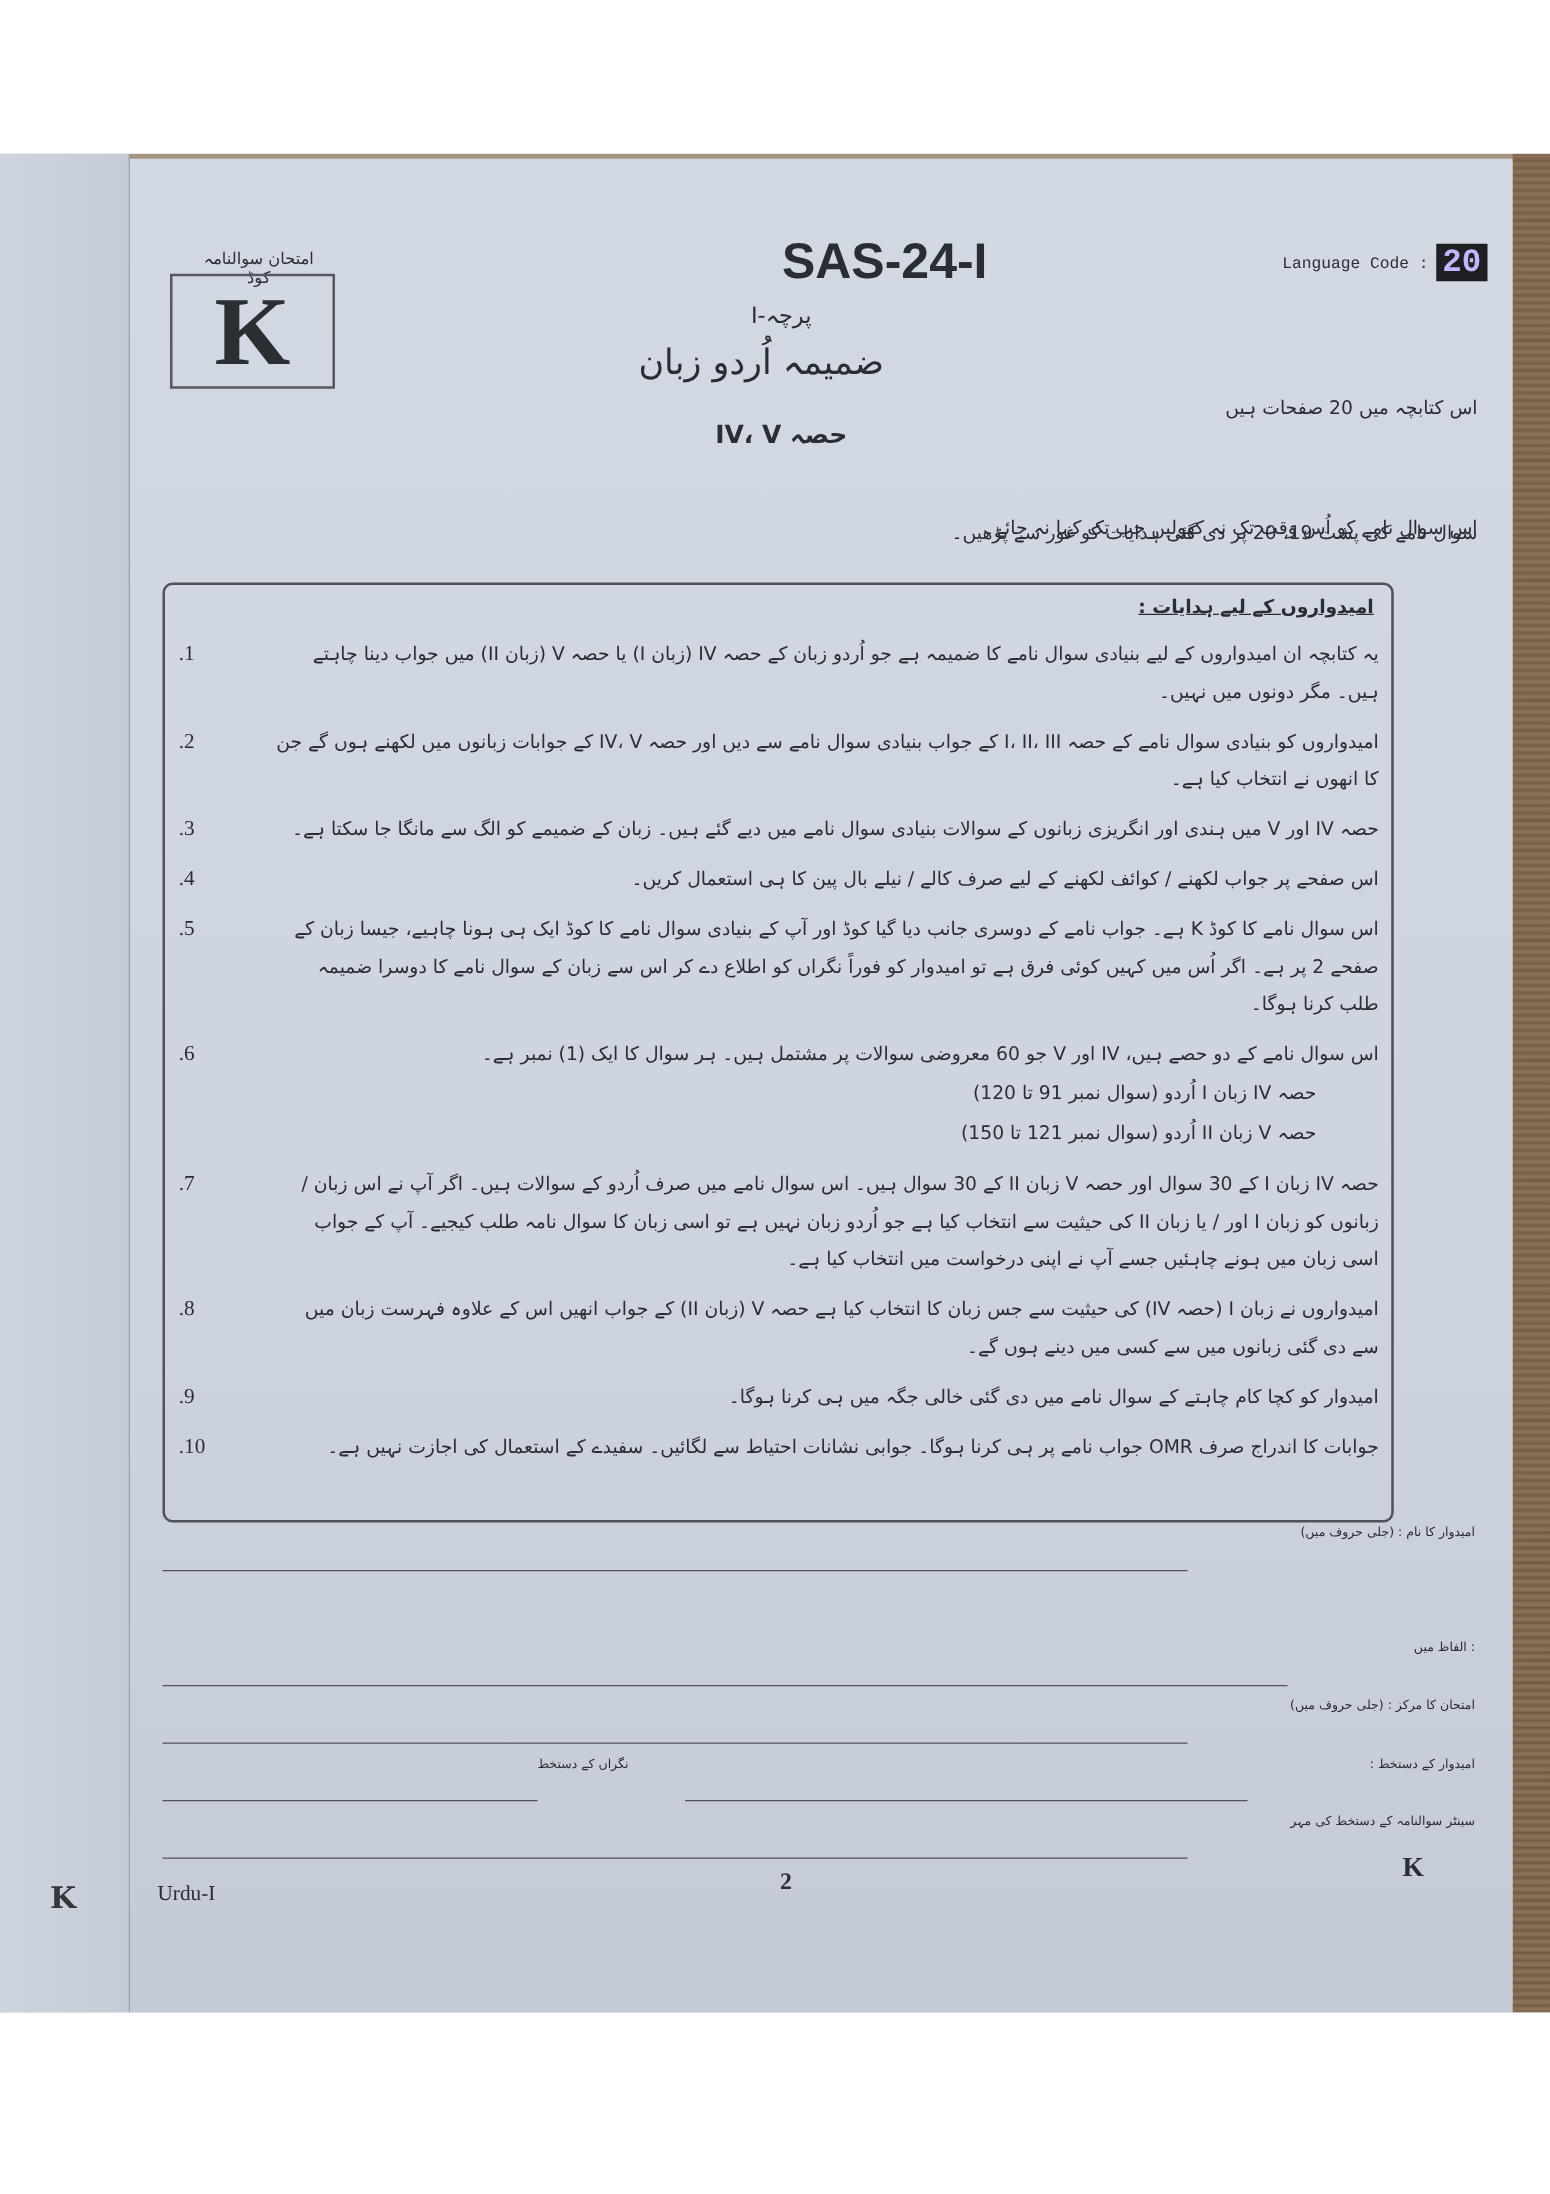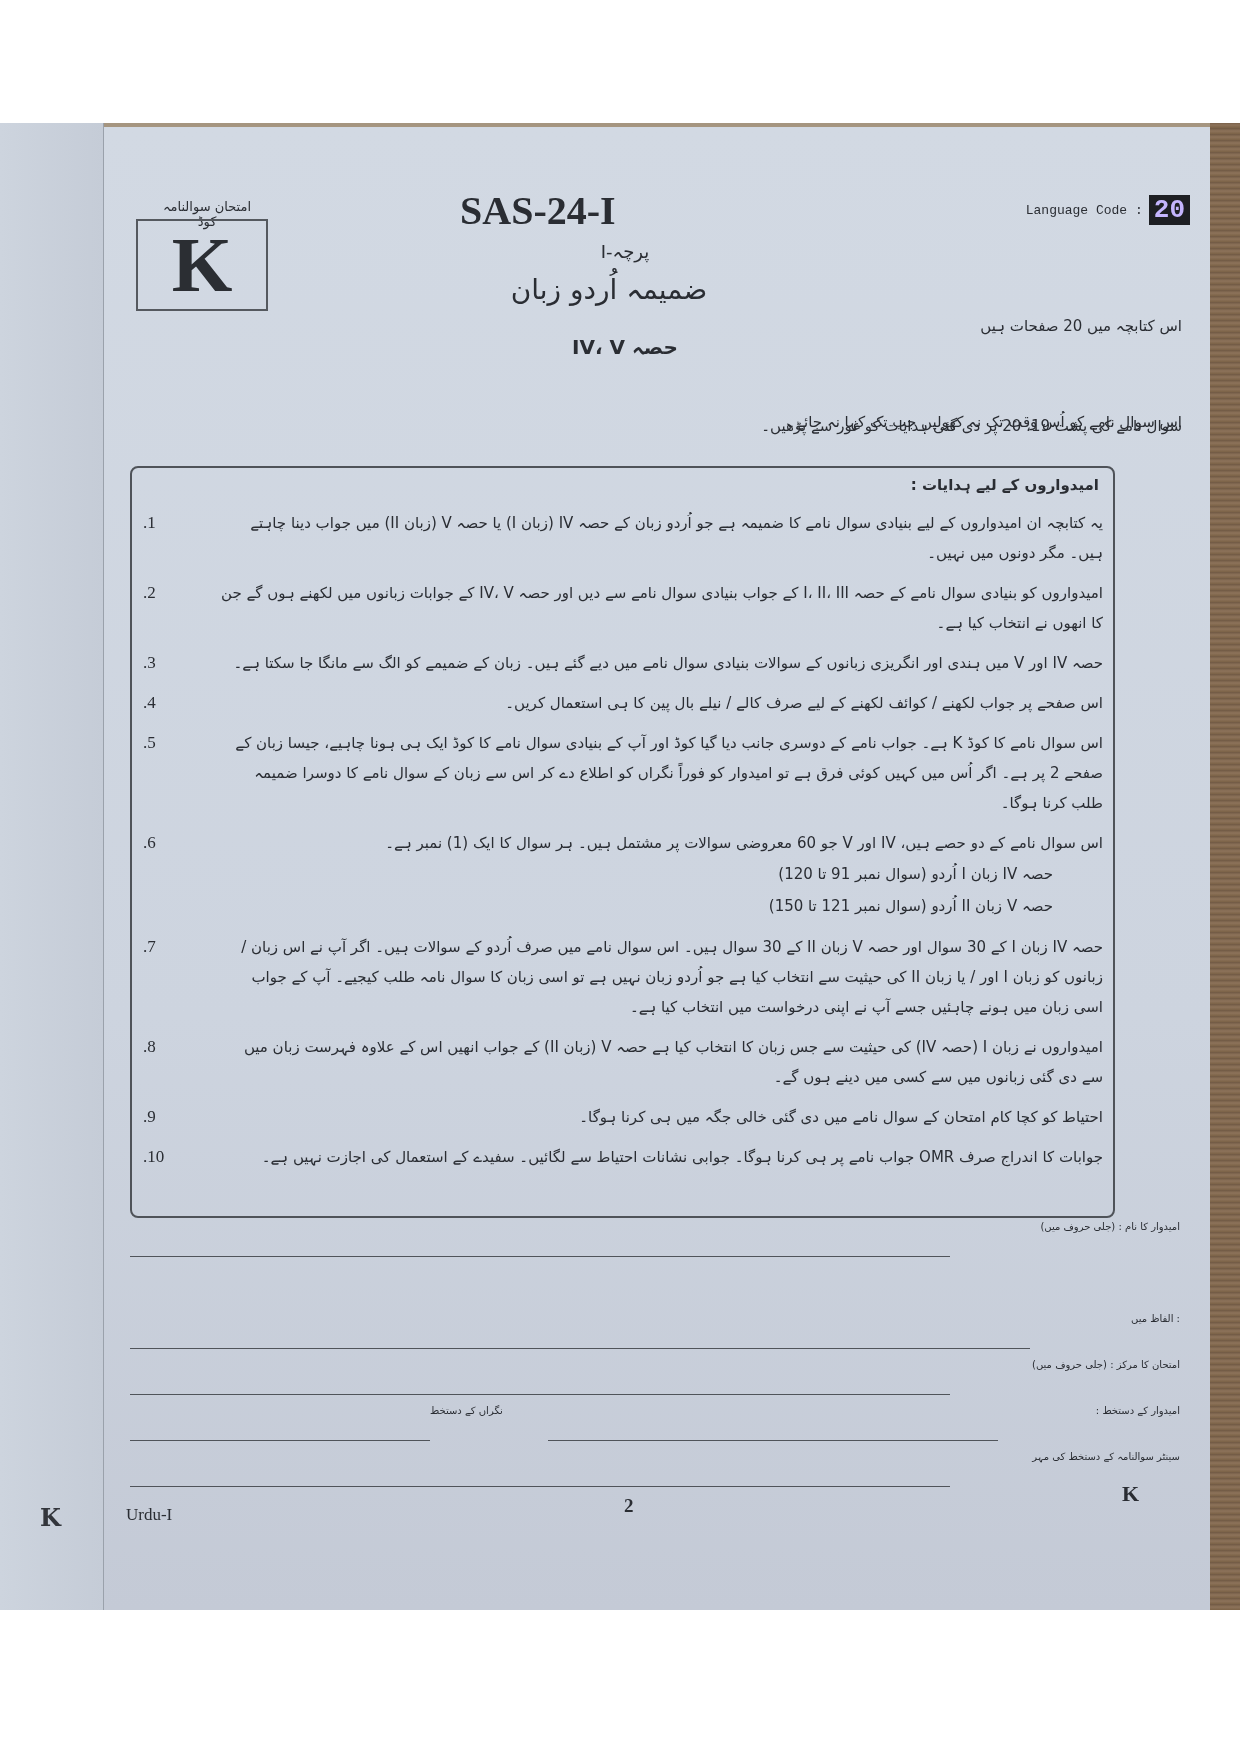--- a/index.html
+++ b/index.html
@@ -6,31 +6,31 @@
   body { width:1240px; height:1755px; background:#ffffff; position:relative; overflow:hidden; font-family:"DejaVu Serif", serif; color:#2a2d33; }
   .photo { position:absolute; left:0; top:123px; width:1240px; height:1487px; background:#c9cfd9; overflow:hidden; }
   .left-page { position:absolute; left:0; top:0; width:103px; height:100%; background:linear-gradient(90deg,#cdd4de,#c5ccd7); border-right:1px solid #9aa1ab; }
   .left-page .k { position:absolute; left:40px; top:1380px; font-size:24px; font-weight:bold; color:#33363c; font-family:"DejaVu Serif", serif; }
   .table-edge { position:absolute; right:0; top:0; width:30px; height:1487px; background:repeating-linear-gradient(0deg,#7b6247 0,#8d735a 3px,#6f5843 6px); }
   .top-edge { position:absolute; left:0; top:0; width:100%; height:6px; background:#a59580; }
   .page { position:absolute; left:104px; top:4px; width:1106px; height:1483px; background:linear-gradient(180deg,#d2d9e3 0%,#cdd4df 60%,#c4cad6 100%); }
   .abs { position:absolute; }
   .code-label { left:48px; top:72px; width:110px; text-align:center; font-size:13px; font-family:"DejaVu Sans", sans-serif; direction:rtl; }
   .code-box { left:32px; top:92px; width:128px; height:88px; border:2px solid #55595f; display:flex; align-items:center; justify-content:center; font-size:78px; font-weight:bold; font-family:"Liberation Serif", serif; color:#2b2e33; }
-  .title { left:356px; top:60px; width:330px; text-align:left; font-size:40px; font-weight:bold; font-family:Liberation Serif, serif; }
+  .title { left:356px; top:60px; width:330px; text-align:right; font-size:40px; font-weight:bold; font-family:Liberation Sans, sans-serif; }
   .paper { left:356px; top:114px; width:330px; text-align:center; font-size:18px; direction:rtl; font-family:"DejaVu Sans", sans-serif; }
   .subject { left:340px; top:146px; width:330px; text-align:center; font-size:28px; direction:rtl; font-family:"DejaVu Sans", sans-serif; }
   .section { left:356px; top:208px; width:330px; text-align:center; font-size:20px; font-weight:bold; direction:rtl; font-family:"DejaVu Sans", sans-serif; }
   .lang { right:20px; top:68px; display:flex; align-items:center; gap:6px; font-family:Liberation Mono, monospace; }
   .lang .lbl { font-size:13px; }
   .lang .val { background:#1d1f23; color:#c4b5fd; font-weight:bold; font-size:26px; padding:0 5px; line-height:30px; }
   .urdu { direction:rtl; font-family:"DejaVu Sans", sans-serif; font-size:15px; }
   .top-note { right:28px; width:500px; text-align:right; }
   .box { left:26px; top:339px; width:981px; height:748px; border:2px solid #4f5359; border-radius:8px; }
-  .box-title { right:14px; top:8px; font-weight:bold; }
+  .box-title { right:14px; top:8px; font-weight:bold;text-decoration:underline; }
   .items { position:absolute; right:10px; top:40px; width:960px; }
   .item { display:flex; flex-direction:row-reverse; margin-bottom:10px; line-height:30px; }
   .item .num { width:34px; text-align:left; font-family:"Liberation Serif", serif; font-size:17px; flex-shrink:0; direction:ltr; }
   .item .txt { flex:1; text-align:right; direction:rtl;margin-left:41px; }
   .sub { margin-right:50px; line-height:32px; text-align:right; }
   .field { position:absolute; left:26px; right:30px; height:40px; }
   .field .lbl { position:absolute; right:0; top:0; direction:rtl; font-family:"DejaVu Sans", sans-serif; font-size:10px;text-align:right; }
   .field .line { position:absolute; left:0; bottom:4px; height:1.5px; background:#50545a; }
   .footer-left { left:22px; top:1378px; font-size:17px; font-family:"Liberation Serif", serif; }
   .footer-mid { left:520px; top:1368px; font-size:19px; font-weight:bold; font-family:"Liberation Serif", serif; }
@@ -94,21 +94,21 @@
         <div class="item">
             <span class="num">.7</span>
             <span class="txt">حصہ IV زبان I کے 30 سوال اور حصہ V زبان II کے 30 سوال ہیں۔ اس سوال نامے میں صرف اُردو کے سوالات ہیں۔ اگر آپ نے اس زبان / زبانوں کو زبان I اور / یا زبان II کی حیثیت سے انتخاب کیا ہے جو اُردو زبان نہیں ہے تو اسی زبان کا سوال نامہ طلب کیجیے۔ آپ کے جواب اسی زبان میں ہونے چاہئیں جسے آپ نے اپنی درخواست میں انتخاب کیا ہے۔</span>
           </div>
         <div class="item">
             <span class="num">.8</span>
             <span class="txt">امیدواروں نے زبان I (حصہ IV) کی حیثیت سے جس زبان کا انتخاب کیا ہے حصہ V (زبان II) کے جواب انھیں اس کے علاوہ فہرست زبان میں سے دی گئی زبانوں میں سے کسی میں دینے ہوں گے۔</span>
           </div>
         <div class="item">
             <span class="num">.9</span>
-            <span class="txt">احتیاط کو کچا کام امتحان کے سوال نامے میں دی گئی خالی جگہ میں ہی کرنا ہوگا۔</span>
+            <span class="txt">امیدوار کو کچا کام چاہتے کے سوال نامے میں دی گئی خالی جگہ میں ہی کرنا ہوگا۔</span>
           </div>
         <div class="item">
             <span class="num">.10</span>
             <span class="txt">جوابات کا اندراج صرف OMR جواب نامے پر ہی کرنا ہوگا۔ جوابی نشانات احتیاط سے لگائیں۔ سفیدے کے استعمال کی اجازت نہیں ہے۔</span>
           </div>
       </div>
     </div>
 
     <div class="field" style="top:1094px;">
       <span class="lbl">امیدوار کا نام : (جلی حروف میں)</span>

